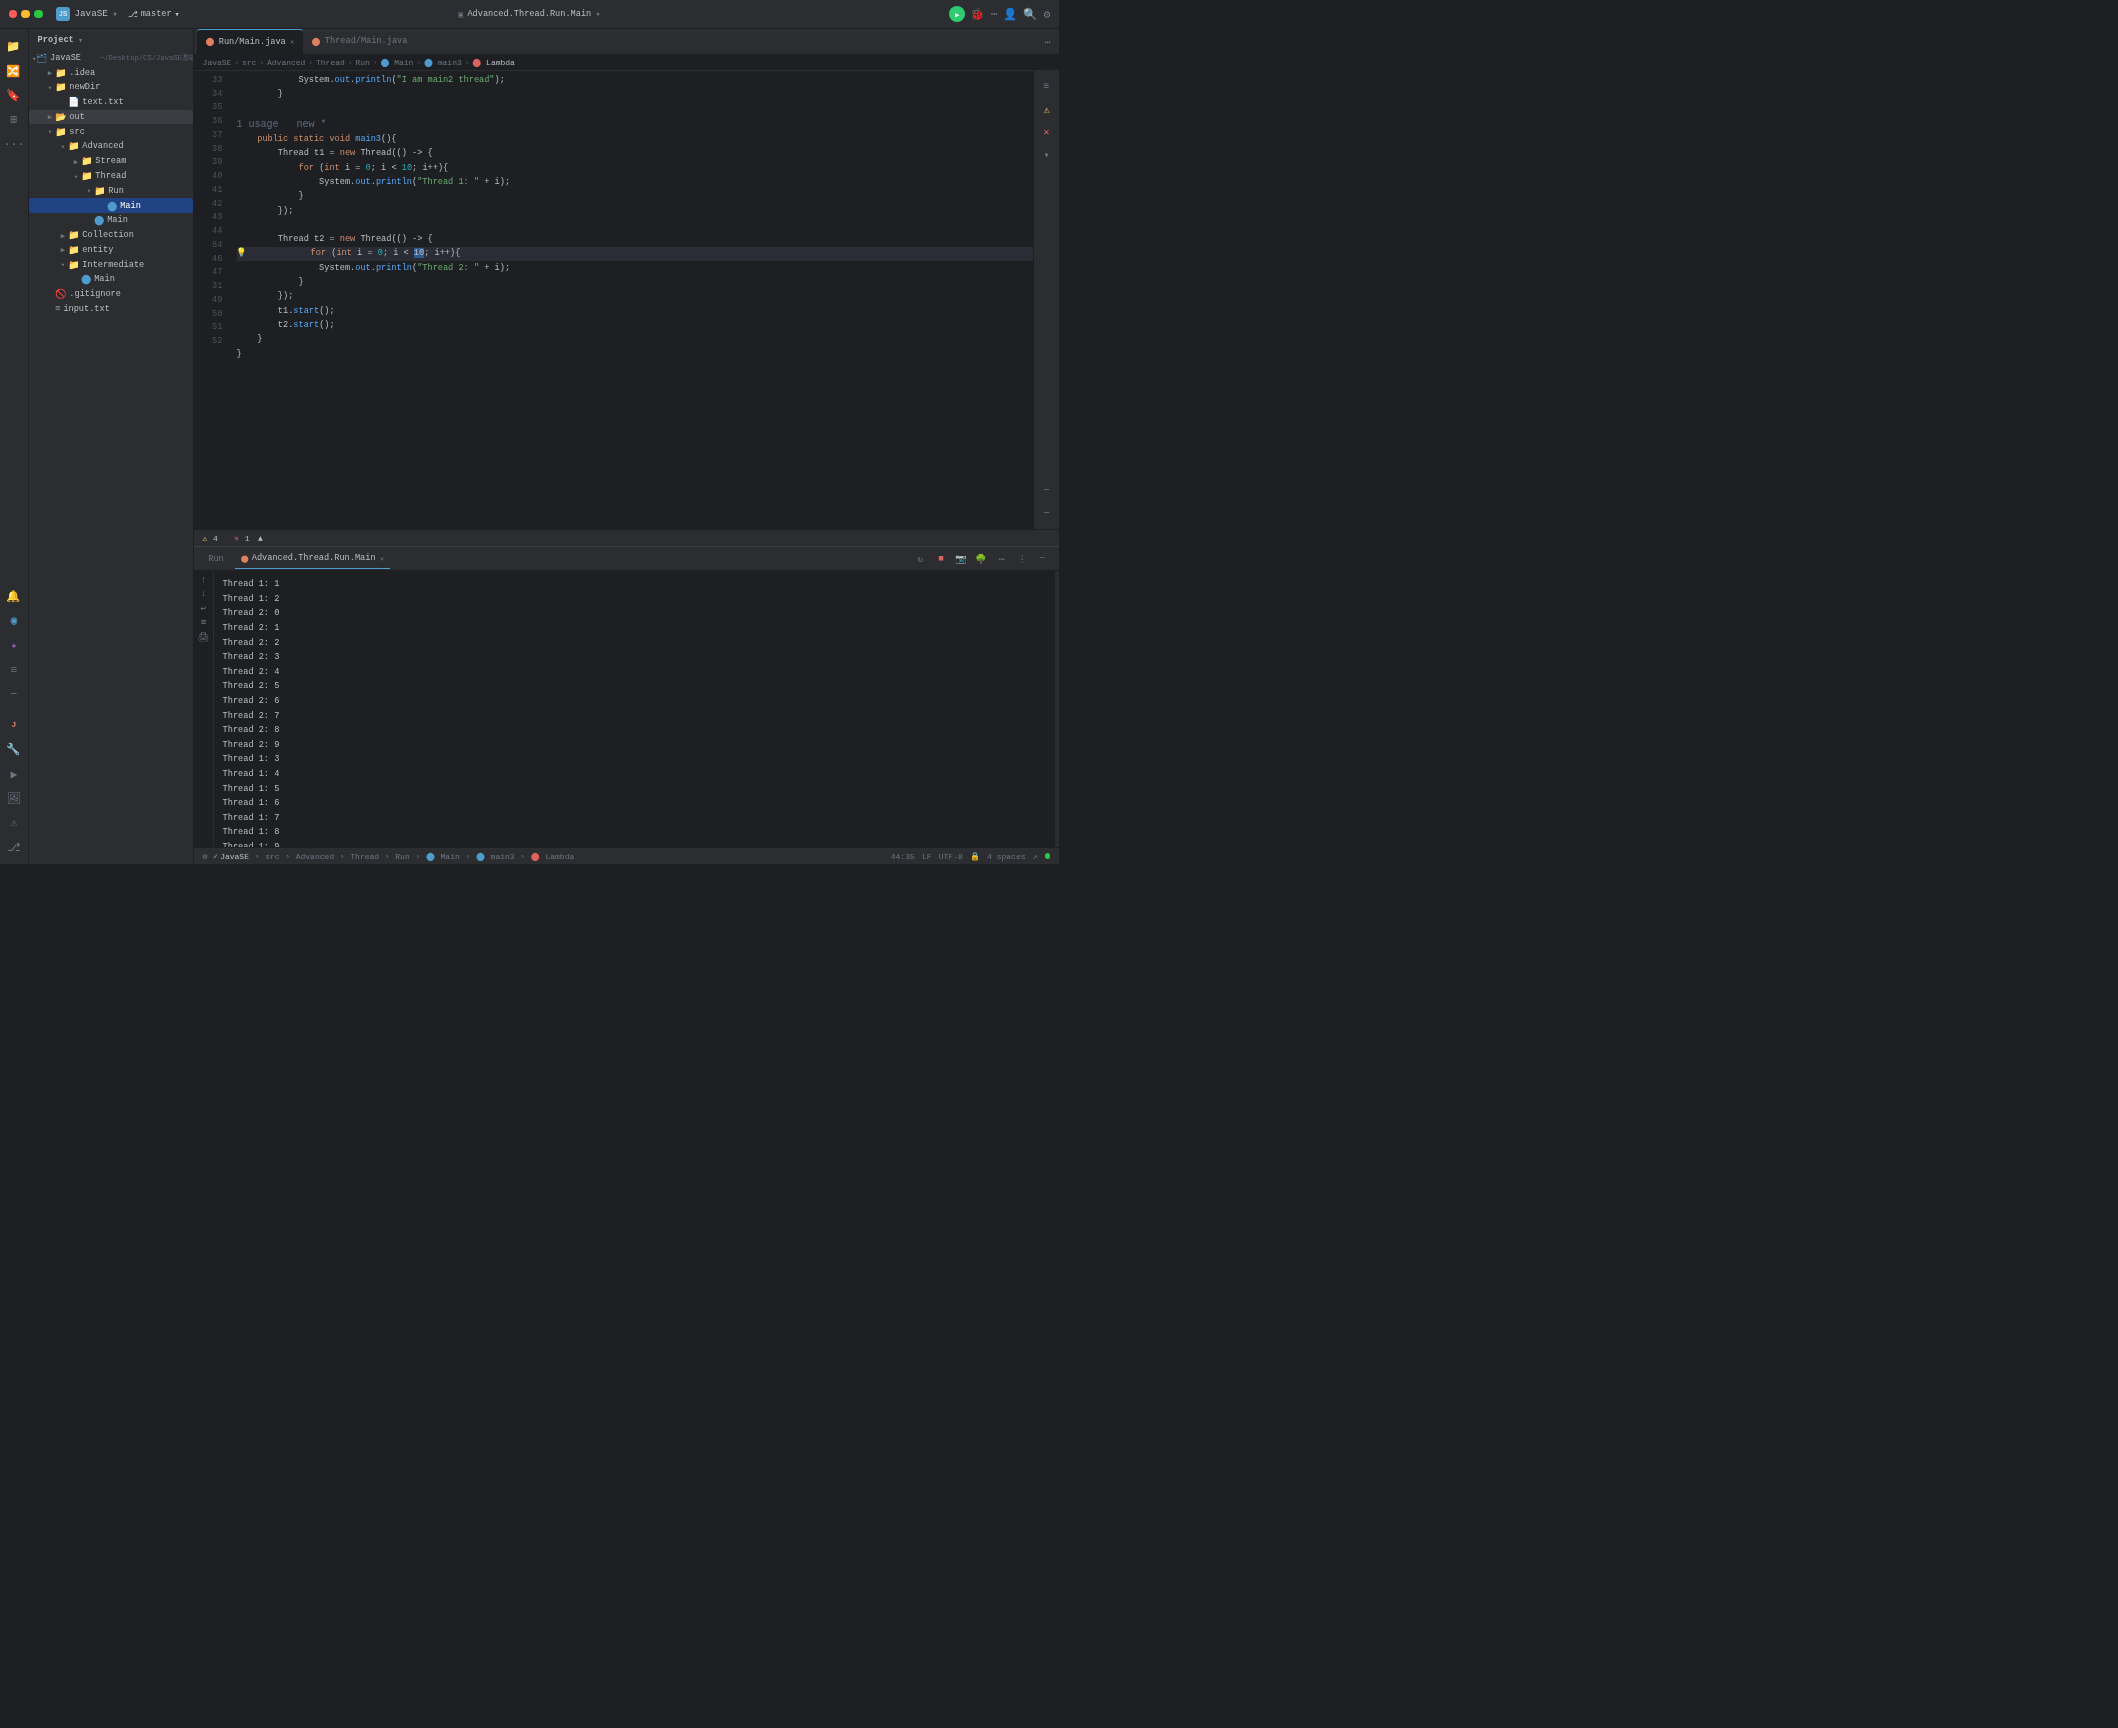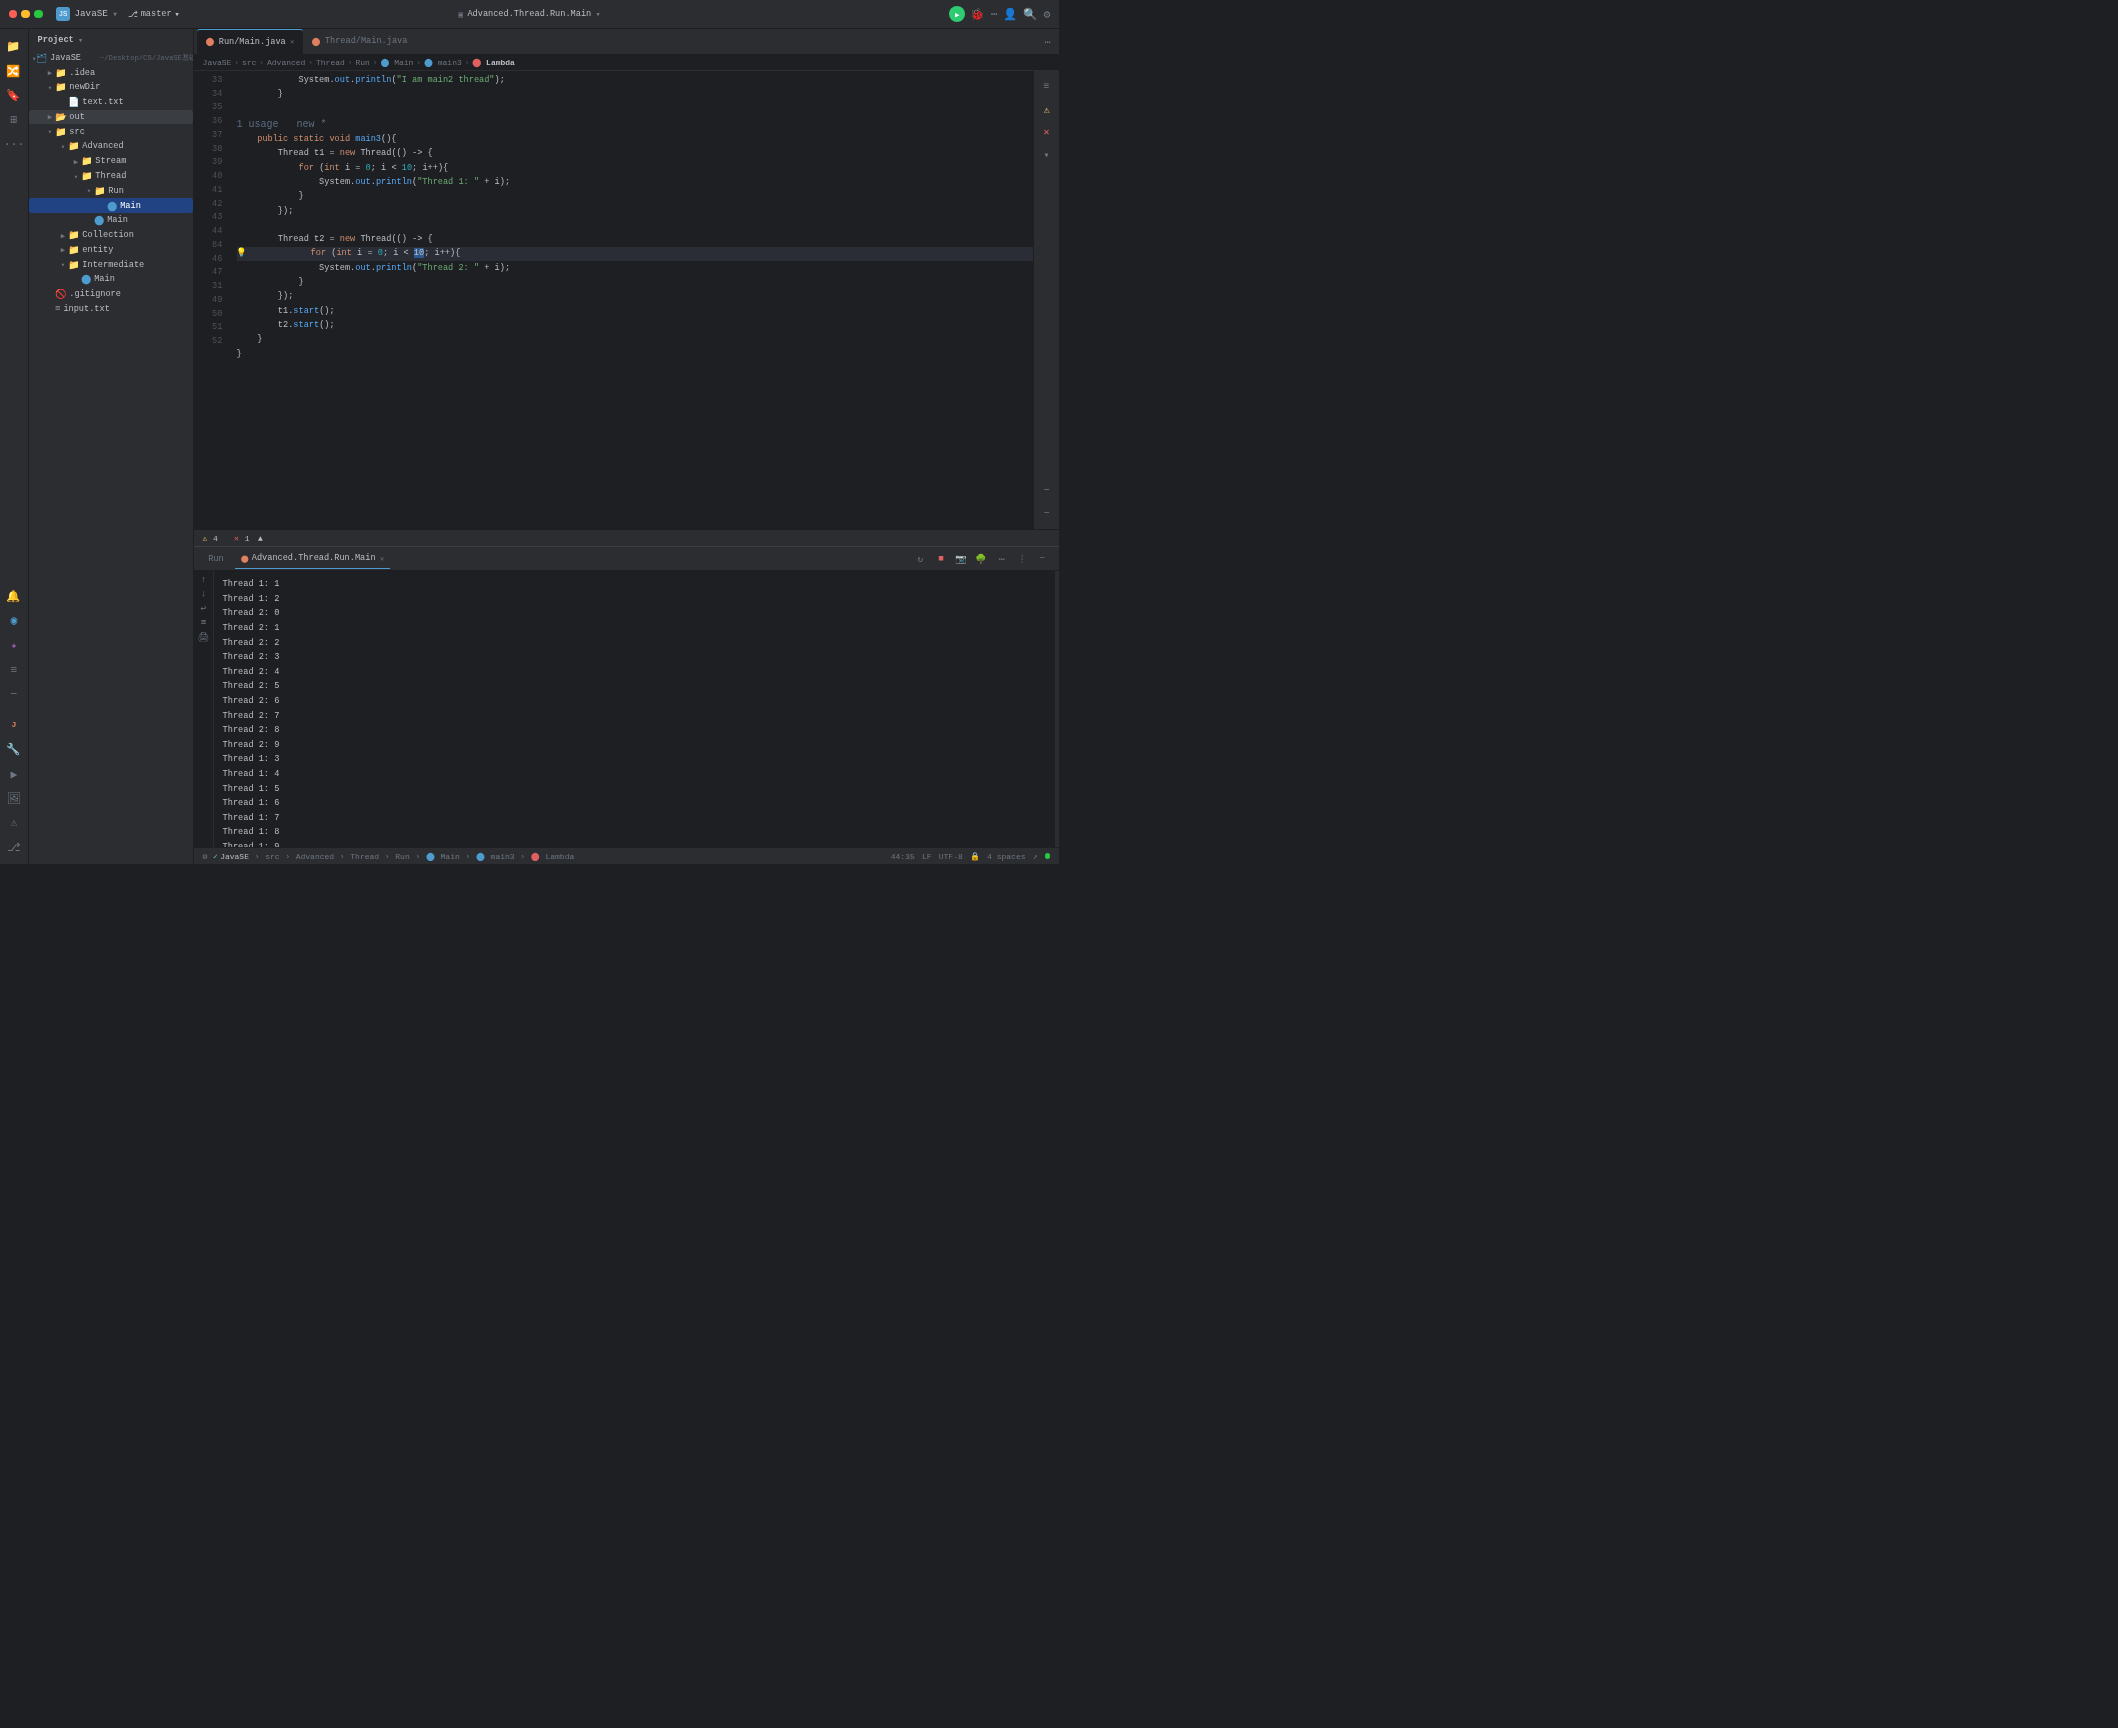--- a/index.html
+++ b/index.html
@@ -291,21 +291,21 @@
       display: flex;
       align-items: center;
       padding: 0 8.6px;
       font-size: 8px;
       color: #6e7681;
       border-bottom: 0.7px solid #2b2d30;
       gap: 2.9px;
     }
     .breadcrumb-item { color: #6e7681; cursor: pointer; }
     .breadcrumb-sep { color: #4e5157; }
-    .breadcrumb-last { color: #bcbec4; font-weight: bold; }
+    .breadcrumb-last { color: #bcbec4; }
 
     
     ::-webkit-scrollbar { width: 4.3px; height: 4.3px; }
     ::-webkit-scrollbar-track { background: #1e1f22; }
     ::-webkit-scrollbar-thumb { background: #3c3f41; border-radius: 2.2px; }
   </style>
 </head>
 <body>
 
 <div class="title-bar">

